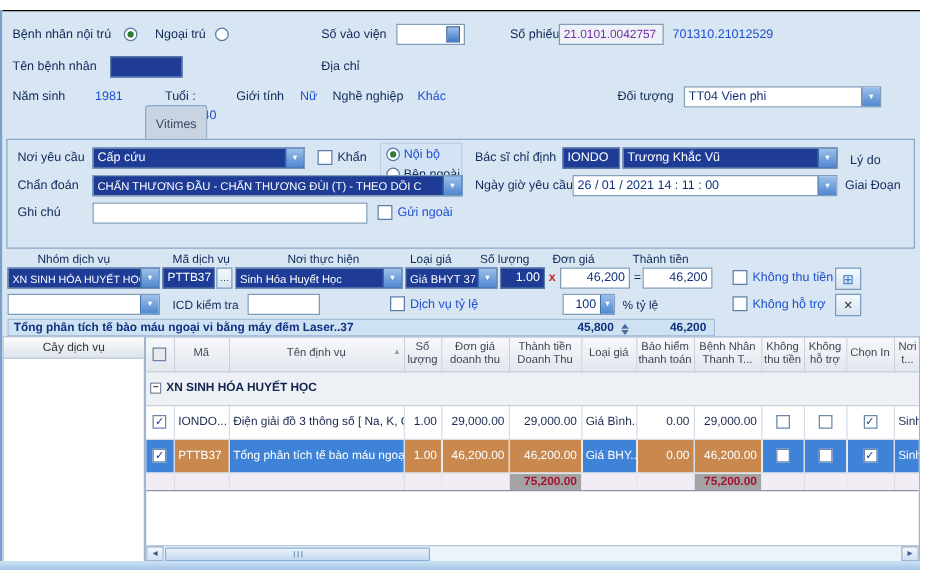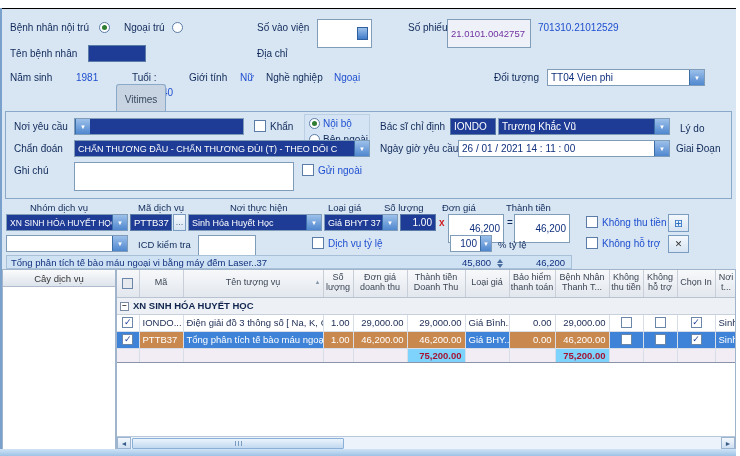--- a/index.html
+++ b/index.html
@@ -5,58 +5,58 @@
 *{margin:0;padding:0;box-sizing:border-box}
 html,body{width:740px;height:456px}
 body{position:relative;overflow:hidden;background:#fff;font-family:"Liberation Sans","DejaVu Sans",sans-serif;font-size:10px;color:#0f2a5a}
 .abs{position:absolute}
 .lbl{color:#0f2a5a;white-space:nowrap}
 .val-blue{color:#1e4fd0;white-space:nowrap}
 .val-purple{color:#7030a0;white-space:nowrap}
 .form{position:absolute;left:2px;top:8px;width:734px;height:441px;background:#d8e5f2;border-top:1px solid #000000}
 .leftedge{position:absolute;left:0;top:8px;width:2px;height:441px;background:#7aa0cc}
 .bottomstrip{position:absolute;left:0;top:449px;width:736px;height:7px;background:linear-gradient(180deg,#cfe3f6,#9fc3e6)}
-.input{background:#fff;border:1px solid #7f9db9;height:29px;display:flex;align-items:center;padding:0 3px;color:#10307e;white-space:nowrap;overflow:hidden}
+.input{background:#fff;border:1px solid #7f9db9;height:17px;display:flex;align-items:center;padding:0 3px;color:#10307e;white-space:nowrap;overflow:hidden}
 .navyfield{background:#1e3c96;border:1px solid #5a7ca6;height:17px;display:flex;align-items:center;padding:0 3px;color:#fff;white-space:nowrap;overflow:hidden}
 .mini-btn{width:11px;height:13px;background:linear-gradient(180deg,#9cc0ea,#3f7bc8);border:1px solid #2f5f9e;display:inline-flex;align-items:center;justify-content:center;color:#fff;font-size:7px}
 .combo{display:flex;align-items:stretch;height:17px;border:1px solid #7f9db9;background:#fff}
 .combo.navy{background:#1e3c96}
 .combo-text{flex:1;display:flex;align-items:center;padding:0 3px;overflow:hidden;white-space:nowrap;color:#10307e}
 .combo.navy .combo-text{color:#fff}
 .combo-btn{width:15px;background:linear-gradient(180deg,#9cc0ea,#4f87cf);border-left:1px solid #3a6ea5;color:#fff;font-size:6px;display:flex;align-items:center;justify-content:center}
 .cb{width:12px;height:12px;background:#fff;border:1px solid #5a7ca6;display:inline-block}
 .radio{width:11px;height:11px;border-radius:50%;background:#fff;border:1px solid #5a7ca6;display:inline-flex;align-items:center;justify-content:center}
 .radio .dot{width:5px;height:5px;border-radius:50%;background:transparent}
 .radio.checked .dot{background:#2e7d32}
 .tab{position:absolute;border:1px solid #8aa8c8;border-bottom:none;border-radius:3px 3px 0 0;display:flex;align-items:center;justify-content:center;font-size:10px}
 .tab.active{background:linear-gradient(180deg,#fefefe,#dce9f6);z-index:3;color:#0f2a5a}
 .tab.inactive{background:#c8d4e2;color:#3a4a60}
 .tabpanel{position:absolute;border:1px solid #8aa8c8;background:#d8e5f2;z-index:2}
 .radio-panel{position:absolute;background:#d4e4f4;border:1px solid #bcd0e4}
 .btnface{background:linear-gradient(180deg,#f4f8fc,#d6e4f2);border:1px solid #7a9cc0;display:flex;align-items:center;justify-content:center}
-.infobar{position:absolute;background:#cfe2f4;border:1px solid #a8c0d8;display:flex;align-items:center;color:#10307e;font-weight:normal;font-size:9.5px;padding:0 4px}
+.infobar{position:absolute;background:#cfe2f4;border:1px solid #a8c0d8;display:flex;align-items:center;color:#10307e;font-weight:bold;font-size:9.5px;padding:0 4px}
 .spin{display:inline-flex;flex-direction:column;gap:1px;margin-left:2px}
 .spin b{width:0;height:0;border-left:3px solid transparent;border-right:3px solid transparent}
 .spin b.up{border-bottom:4px solid #4a6ea0}
 .spin b.dn{border-top:4px solid #4a6ea0}
 .tree{position:absolute;background:#fff;border:1px solid #a0b4cc}
 .tree-hd{height:17px;background:linear-gradient(180deg,#fafbfc,#dde4ec);border-bottom:1px solid #b0bcce;display:flex;align-items:center;justify-content:center;font-size:9.5px;color:#333}
 .grid{position:absolute;background:#fff;border:1px solid #a0b4cc;overflow:hidden}
 table.dg{border-collapse:collapse;table-layout:fixed;width:620px;font-size:9.5px}
 .dg th{background:linear-gradient(180deg,#f7f8fa,#e2e7ee);border-right:1px solid #c8cfd9;border-bottom:1px solid #b8c2d0;color:#3c4654;font-weight:normal;font-size:9px;line-height:1.1;padding:1px;text-align:center;vertical-align:middle;height:27px;overflow:hidden;position:relative}
-.dg td{border-right:1px solid #d8dee8;border-bottom:1px solid #d8dee8;padding:0 3px;height:17px;overflow:hidden;white-space:nowrap;vertical-align:middle}
+.dg td{border-right:1px solid #d8dee8;border-bottom:1px solid #d8dee8;padding:0 3px;height:27px;overflow:hidden;white-space:nowrap;vertical-align:middle}
 .num{text-align:right}
 .c{text-align:center}
 tr.group td{background:#edf1f6;color:#10244e;font-weight:bold;border-bottom:1px solid #c8d0dc}
 tr.r0 td{background:#fff;color:#1a2a50}
 tr.selrow td{background:#3e83d8;color:#fff}
 tr.selrow td.o{background:#c8884e}
 td.noicell{background:#3d6fd0;color:#fff}
 tr.sum td{background:#f2ecf4;border-top:1px solid #8a94a8;border-bottom:1px solid #8a94a8;height:14px}
-tr.sum td.pink{background:#7dd3fc;color:#a51332;font-weight:bold}
+tr.sum td.pink{background:#a3a3a3;color:#a51332;font-weight:bold}
 .gcb{display:inline-flex;width:11px;height:11px;background:#fff;border:1px solid #6a86a8;align-items:center;justify-content:center;font-size:9px;color:#1e3c96;line-height:1;vertical-align:middle}
 .gcb.dis{background:#e6e9ee}
 .exp{width:9px;height:9px;border:1px solid #7a8aa0;display:inline-flex;align-items:center;justify-content:center;font-size:8px;line-height:1;background:#fff;color:#333;margin-right:4px;vertical-align:middle}
 .sort{position:absolute;right:2px;top:9px;font-size:6px;color:#8898aa}
 .hscroll{position:absolute;left:0;right:0;bottom:0;height:13px;background:#edf3fa;border-top:1px solid #b8c8da;display:flex;align-items:center}
 .sbtn{width:14px;height:12px;background:linear-gradient(180deg,#f4f8fc,#cfe0f2);border:1px solid #9ab4d2;color:#3a5e8c;font-size:7px;display:flex;align-items:center;justify-content:center}
 .sthumb{position:absolute;left:15px;top:1px;width:212px;height:11px;background:linear-gradient(180deg,#eaf3fc,#c2d9f0);border:1px solid #8ab0d8;border-radius:1px;display:flex;align-items:center;justify-content:center;gap:2px}
 .sthumb i{width:1px;height:5px;background:#7a9cc0}
 .svc-lbl{position:absolute;font-size:9.5px;color:#0f2a5a;white-space:nowrap}
 .red{color:#d02020;font-weight:bold}
@@ -93,35 +93,36 @@
   <div class="navyfield abs" style="left:86px;top:36px;width:58px"></div>
   <span class="lbl abs" style="left:255px;top:39px">Địa chỉ</span>
 
   <span class="lbl abs" style="left:8px;top:63px">Năm sinh</span>
   <span class="val-blue abs" style="left:74px;top:63px">1981</span>
   <span class="lbl abs" style="left:130px;top:63px">Tuổi :</span>
   <span class="val-blue abs" style="left:160px;top:78px">40</span>
   <span class="lbl abs" style="left:187px;top:63px">Giới tính</span>
   <span class="val-blue abs" style="left:238px;top:63px">Nữ</span>
   <span class="lbl abs" style="left:264px;top:63px">Nghề nghiệp</span>
-  <span class="val-blue abs" style="left:332px;top:63px">Ngoại</span>
+  <span class="val-blue abs" style="left:332px;top:63px">Khác</span>
   <span class="lbl abs" style="left:492px;top:63px">Đối tượng</span>
   <div class="combo abs" style="left:545px;top:60px;width:158px">
     <span class="combo-text">TT04 Vien phi</span>
     <span class="combo-btn">▼</span>
   </div>
 
   <div class="tab inactive" style="left:114px;top:75px;width:50px;height:29px">
       <span>Vitimes</span>
     </div>
 
   <div class="tabpanel" style="left:3px;top:102px;width:727px;height:88px">
 
     <span class="lbl abs" style="left:8px;top:9px">Nơi yêu cầu</span>
     <div class="combo navy abs" style="left:68px;top:6px;width:170px">
+      <span class="combo-text">Cấp cứu</span>
       <span class="combo-btn">▼</span>
     </div>
     <span class="cb abs" style="left:248px;top:8px"></span>
     <span class="lbl abs" style="left:264px;top:9px">Khẩn</span>
 
     <div class="radio-panel" style="left:298px;top:2px;width:66px;height:34px">
       <span class="radio checked abs" style="left:4px;top:3px">
           <span class="dot"></span>
         </span>
       <span class="val-blue abs" style="left:18px;top:3px">Nội bộ</span>
@@ -253,21 +254,21 @@
         <col style="width:54px">
           <col style="width:34px">
           <col style="width:34px">
           <col style="width:38px">
           <col style="width:22px">
       </colgroup>
       <tbody>
           <tr>
         <th><span class="gcb dis"></span></th>
         <th>Mã</th>
-        <th><span>Tên tượng vụ</span><span class="sort">▲</span></th>
+        <th><span>Tên định vụ</span><span class="sort">▲</span></th>
         <th>Số lượng</th>
         <th>Đơn giá doanh thu</th>
         <th>Thành tiền Doanh Thu</th>
         <th>Loại giá</th>
         <th>Bảo hiểm thanh toán</th>
         <th>Bệnh Nhân Thanh T...</th>
         <th>Không thu tiền</th>
         <th>Không hỗ trợ</th>
         <th>Chọn In</th>
         <th>Nơi t...</th>

